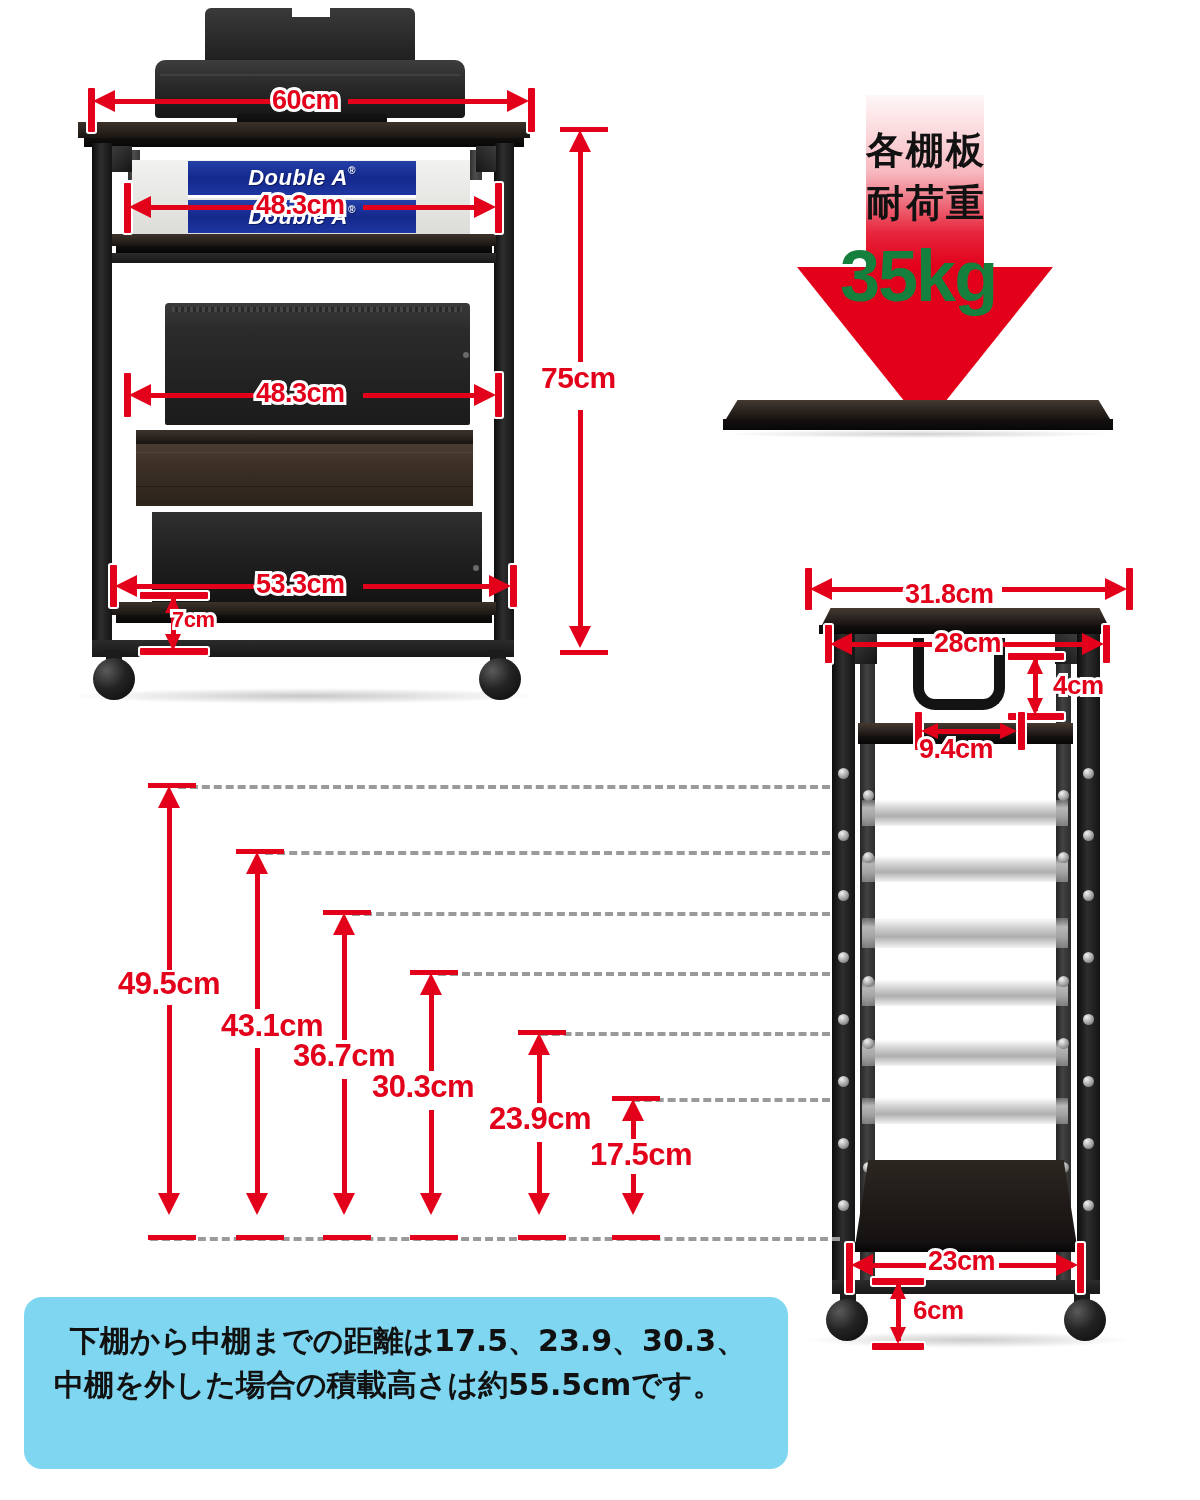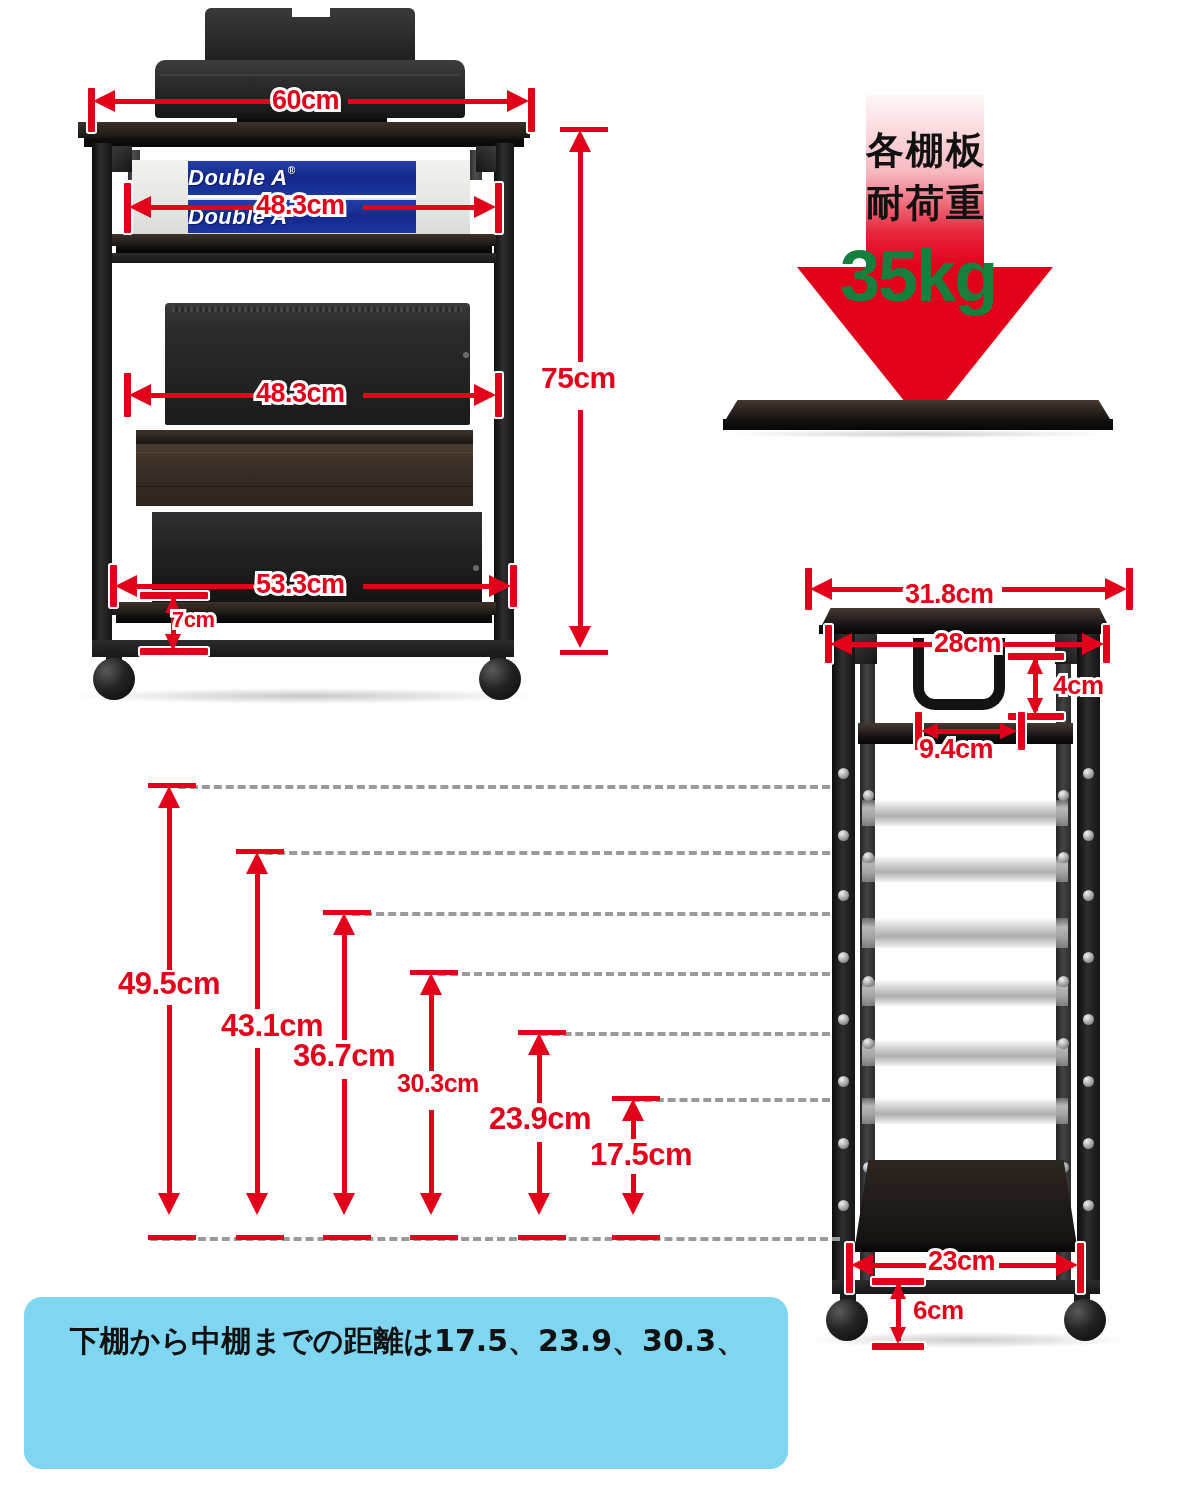--- a/index.html
+++ b/index.html
@@ -96,21 +96,21 @@
   .jp-line { position:absolute; color:#111; font-weight:bold; white-space:nowrap;
              font-family:"DejaVu Sans","Liberation Sans",sans-serif; }
   .kg-text { position:absolute; color:#15803d; font-weight:bold; white-space:nowrap;
              letter-spacing:-2px; }
 
   
   .ream { position:absolute; }
   .ream-body { position:absolute; inset:0; background:linear-gradient(180deg,#f2f2f0,#dcdcd8); }
   .ream-label {
     position:absolute; background:linear-gradient(180deg,#2440a8 0%,#15288c 50%,#1d36a0 100%);
-    display:flex; align-items:center; overflow:hidden;
+    display:flex; align-items:center; justify-content:center; overflow:hidden;
   }
   .ream-label .txt {
     color:#fff; font-style:italic; font-weight:bold; letter-spacing:0.5px;
     font-family:"Liberation Sans","DejaVu Sans",sans-serif;
     text-shadow: 1px 1px 0 #0b1a63;
     white-space:nowrap;
   }
   .ream-stripe { position:absolute; background:#fff; }
 
   
@@ -409,35 +409,36 @@
   <div class="line-v" style="left:342px;top:1079px;height:114px;"></div>
   <div class="ah ah-down" style="left:333px;top:1193px;"></div>
   <div class="dlabel" style="left:293px;top:1040px;font-size:31px;">36.7cm</div>
 
   <div class="tick-plain-h" style="left:410px;top:970px;width:48px;"></div>
   <div class="tick-plain-h" style="left:410px;top:1235px;width:48px;"></div>
   <div class="line-v" style="left:429px;top:985px;height:86px;"></div>
   <div class="ah ah-up" style="left:420px;top:973px;"></div>
   <div class="line-v" style="left:429px;top:1110px;height:83px;"></div>
   <div class="ah ah-down" style="left:420px;top:1193px;"></div>
-  <div class="dlabel" style="left:397px;top:1071px;font-size:25px;text-align:center;">30.3cm</div>
+  <div class="dlabel" style="left:372px;top:1071px;font-size:31px;text-align:center;">30.3cm</div>
 
   <div class="tick-plain-h" style="left:518px;top:1030px;width:48px;"></div>
   <div class="tick-plain-h" style="left:518px;top:1235px;width:48px;"></div>
   <div class="line-v" style="left:537px;top:1045px;height:58px;"></div>
   <div class="ah ah-up" style="left:528px;top:1033px;"></div>
   <div class="line-v" style="left:537px;top:1142px;height:51px;"></div>
   <div class="ah ah-down" style="left:528px;top:1193px;"></div>
   <div class="dlabel" style="left:489px;top:1103px;font-size:31px;">23.9cm</div>
 
   <div class="tick-plain-h" style="left:612px;top:1096px;width:48px;"></div>
   <div class="tick-plain-h" style="left:612px;top:1235px;width:48px;"></div>
   <div class="line-v" style="left:631px;top:1111px;height:28px;"></div>
   <div class="ah ah-up" style="left:622px;top:1099px;"></div>
   <div class="line-v" style="left:631px;top:1174px;height:19px;"></div>
   <div class="ah ah-down" style="left:622px;top:1193px;"></div>
   <div class="dlabel" style="left:590px;top:1139px;font-size:31px;">17.5cm</div>
 
   <div id="caption-box" style="left:24px;top:1297px;width:764px;height:172px;">
     <p style="font-size:30px;text-align:center;">下棚から中棚までの距離は17.5、23.9、30.3、</p>
+    <p style="font-size:30px;">中棚を外した場合の積載高さは約55.5cmです。</p>
   </div>
 
 </div>
 
 </body></html>

